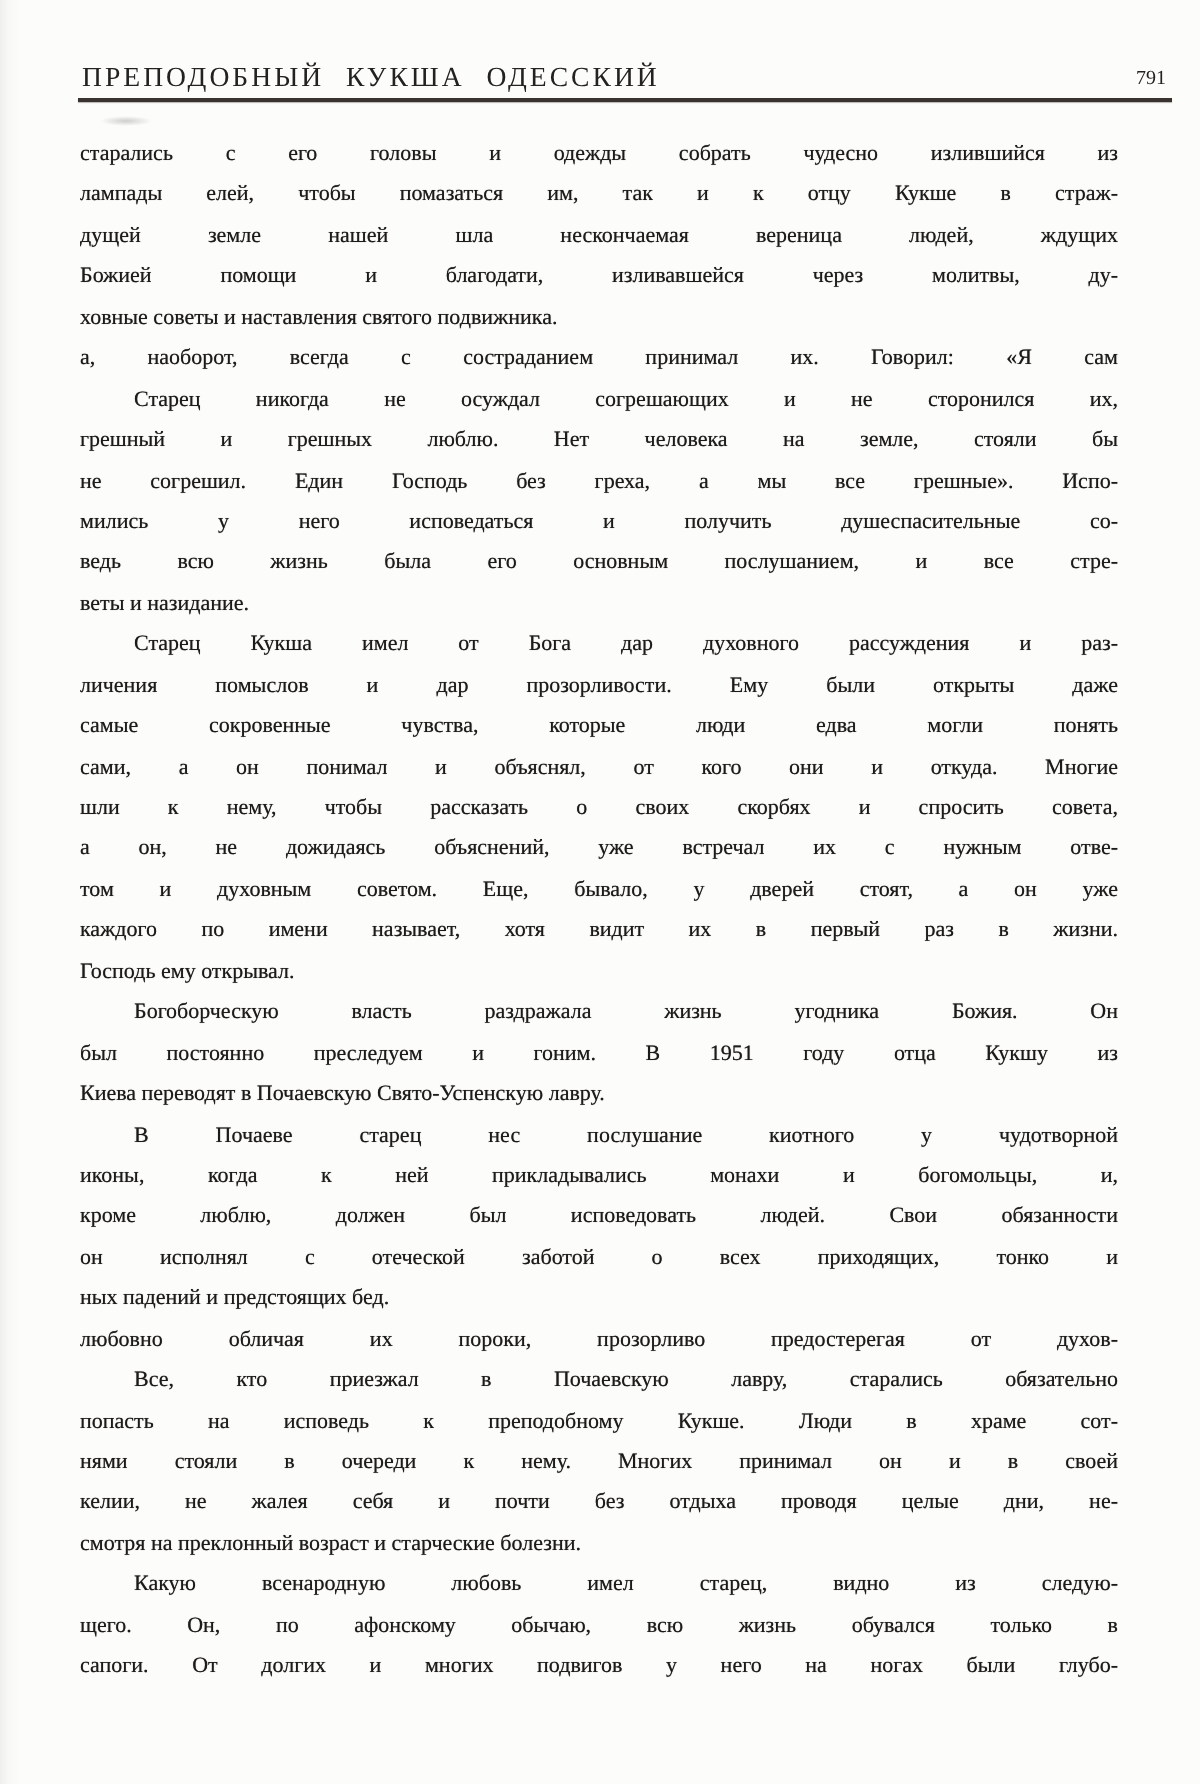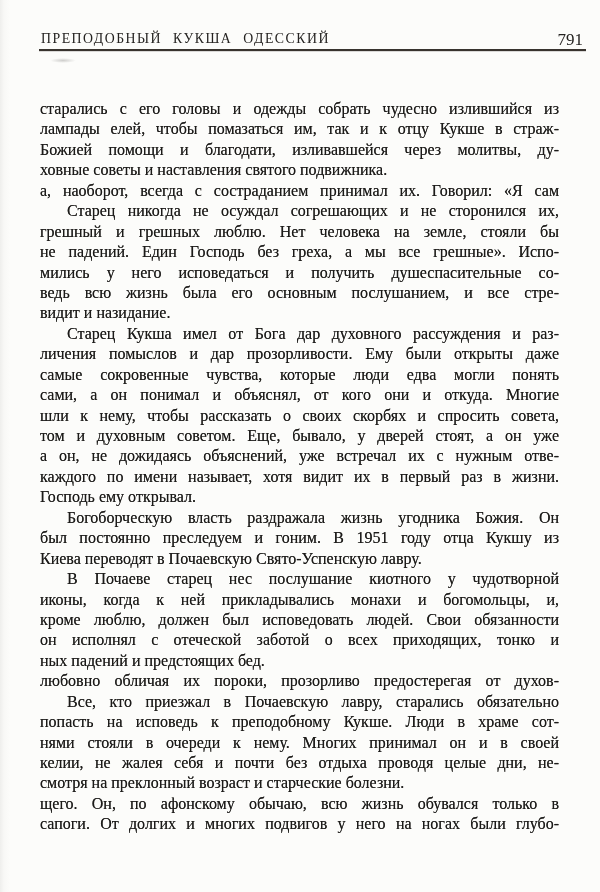--- a/index.html
+++ b/index.html
@@ -23,46 +23,45 @@
   }
   .running-title {
     position: absolute; left: 0; top: 0;
     font-size: 13.8px; line-height: 16px;
     letter-spacing: 1.5px; word-spacing: 6px;
     color: #242220;
     white-space: nowrap;
   }
   .page-number {
     position: absolute; right: 0; top: 1px;
-    font-size: 17px; line-height: 16px;
+    font-size: 10px; line-height: 16px;
     color: #242220;
   }
   .header-rule {
     position: absolute;
     left: 39px; right: 14px; top: 49px;
     height: 1.6px;
     background: #38332e;
     box-shadow: 0 0.5px 0.5px rgba(56,51,46,0.35);
   }
   .scan-smudge {
     position: absolute;
     left: 50px; top: 58px;
     width: 26px; height: 5px;
     border-radius: 50%;
     background: radial-gradient(ellipse at center, rgba(90,88,85,0.28), rgba(90,88,85,0) 70%);
   }
   .body-text {
     position: absolute;
     left: 40px; top: 67px;
     width: 519px;
-    font-size: 16px;
+    font-size: 11px;
     line-height: 20.45px;
     color: #1c1b19;
     text-shadow: 0 0 0.35px rgba(28,27,25,0.75);
-    margin-top: 32px;
   }
   .para { margin: 0; padding: 0; }
   .ln {
     text-align: justify;
     text-align-last: justify;
     height: 20.45px;
     overflow: hidden;
     white-space: normal;
   }
   .ln.end { text-align-last: left; }
@@ -80,42 +79,43 @@
 
   <div class="header-rule"></div>
 
   <div class="scan-smudge"></div>
 
   <div class="body-text">
 
     <div class="para">
       <div class="ln">старались с его головы и одежды собрать чудесно излившийся из</div>
       <div class="ln">лампады елей, чтобы помазаться им, так и к отцу Кукше в страж-</div>
+      <div class="ln">дущей земле нашей шла нескончаемая вереница людей, ждущих</div>
       <div class="ln">Божией помощи и благодати, изливавшейся через молитвы, ду-</div>
       <div class="ln end">ховные советы и наставления святого подвижника.</div>
     </div>
 
     <div class="para">
       <div class="ln">а, наоборот, всегда с состраданием принимал их. Говорил: «Я сам</div>
       <div class="ln ind">Старец никогда не осуждал согрешающих и не сторонился их,</div>
       <div class="ln">грешный и грешных люблю. Нет человека на земле, стояли бы</div>
-      <div class="ln">не падений. Един Господь без греха, а мы все грешные». Испо-</div>
+      <div class="ln">не согрешил. Един Господь без греха, а мы все грешные». Испо-</div>
       <div class="ln">мились у него исповедаться и получить душеспасительные со-</div>
       <div class="ln">ведь всю жизнь была его основным послушанием, и все стре-</div>
-      <div class="ln end">видит и назидание.</div>
+      <div class="ln end">веты и назидание.</div>
     </div>
 
     <div class="para">
       <div class="ln ind">Старец Кукша имел от Бога дар духовного рассуждения и раз-</div>
       <div class="ln">личения помыслов и дар прозорливости. Ему были открыты даже</div>
       <div class="ln">самые сокровенные чувства, которые люди едва могли понять</div>
       <div class="ln">сами, а он понимал и объяснял, от кого они и откуда. Многие</div>
       <div class="ln">шли к нему, чтобы рассказать о своих скорбях и спросить совета,</div>
+      <div class="ln">а он, не дожидаясь объяснений, уже встречал их с нужным отве-</div>
       <div class="ln">том и духовным советом. Еще, бывало, у дверей стоят, а он уже</div>
-      <div class="ln">а он, не дожидаясь объяснений, уже встречал их с нужным отве-</div>
       <div class="ln">каждого по имени называет, хотя видит их в первый раз в жизни.</div>
       <div class="ln end">Господь ему открывал.</div>
     </div>
 
     <div class="para">
       <div class="ln ind">Богоборческую власть раздражала жизнь угодника Божия. Он</div>
       <div class="ln">был постоянно преследуем и гоним. В 1951 году отца Кукшу из</div>
       <div class="ln end">Киева переводят в Почаевскую Свято-Успенскую лавру.</div>
     </div>
 
@@ -130,18 +130,19 @@
 
     <div class="para">
       <div class="ln ind">Все, кто приезжал в Почаевскую лавру, старались обязательно</div>
       <div class="ln">попасть на исповедь к преподобному Кукше. Люди в храме сот-</div>
       <div class="ln">нями стояли в очереди к нему. Многих принимал он и в своей</div>
       <div class="ln">келии, не жалея себя и почти без отдыха проводя целые дни, не-</div>
       <div class="ln end">смотря на преклонный возраст и старческие болезни.</div>
     </div>
 
     <div class="para">
+      <div class="ln ind">Какую всенародную любовь имел старец, видно из следую-</div>
       <div class="ln">щего. Он, по афонскому обычаю, всю жизнь обувался только в</div>
       <div class="ln">сапоги. От долгих и многих подвигов у него на ногах были глубо-</div>
     </div>
 
   </div>
 </div>
 
 </body></html>

